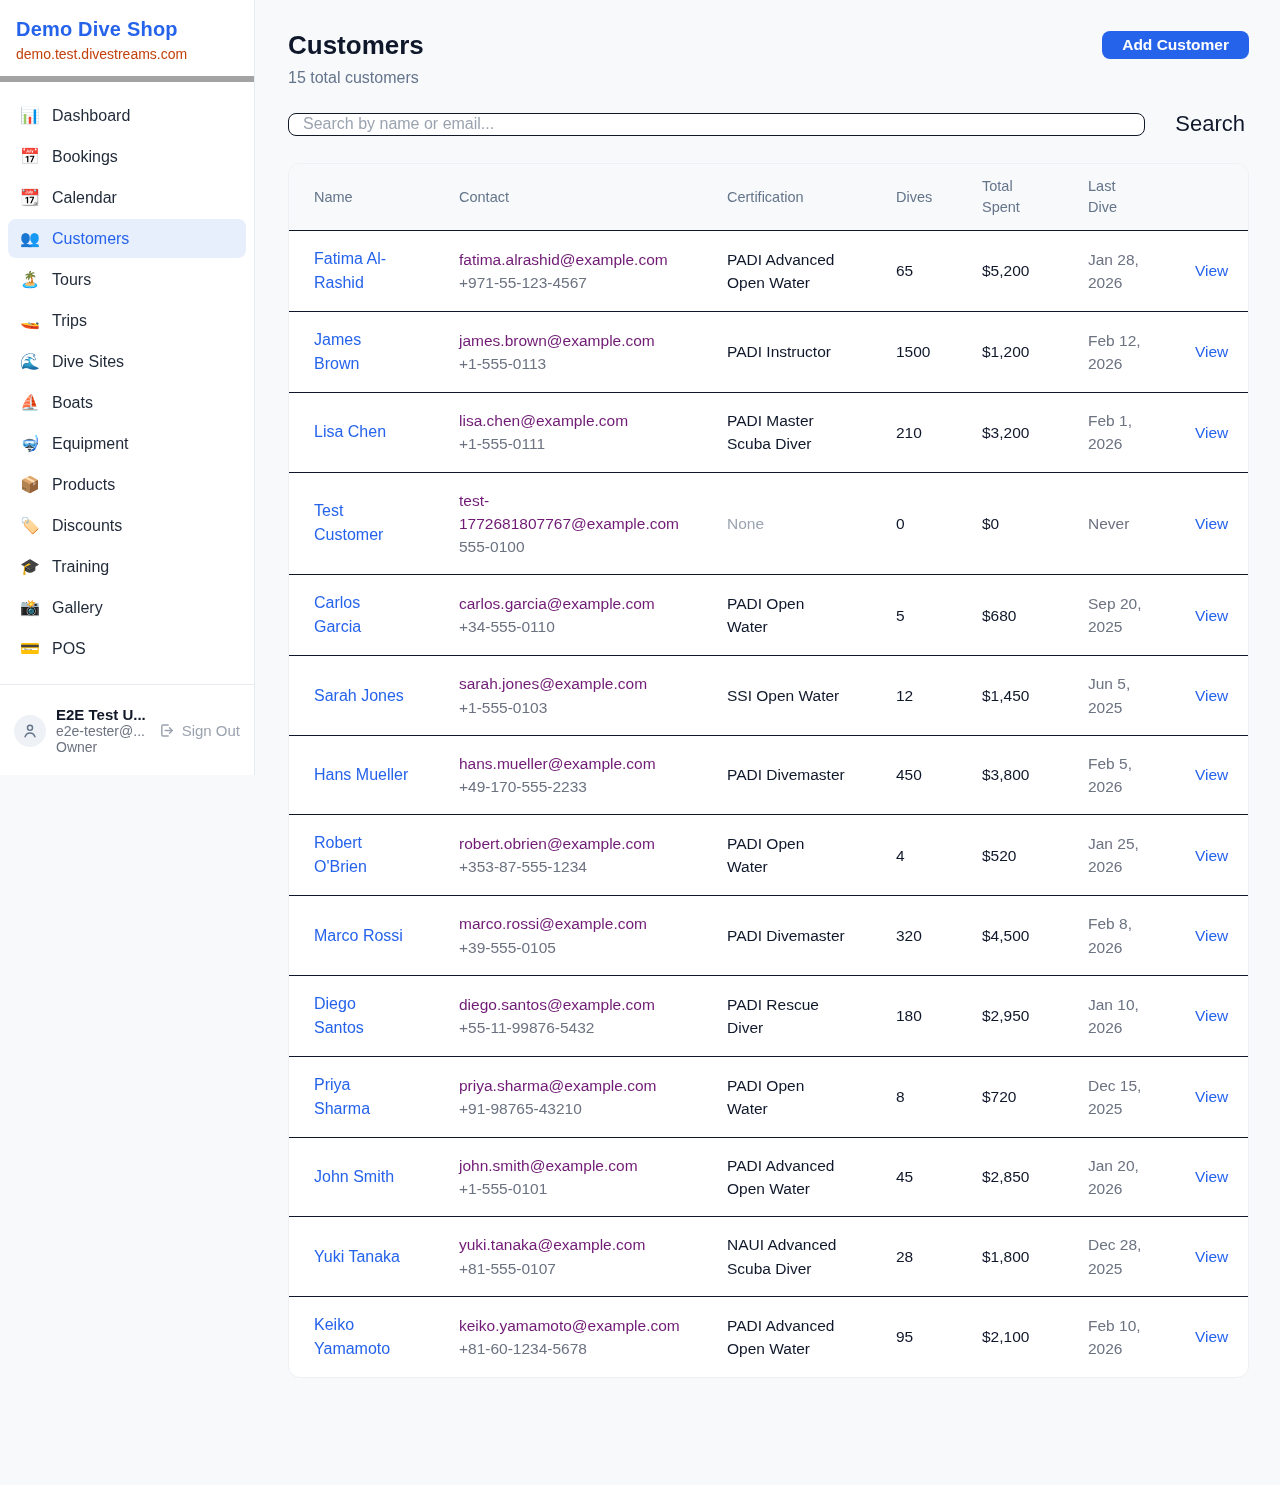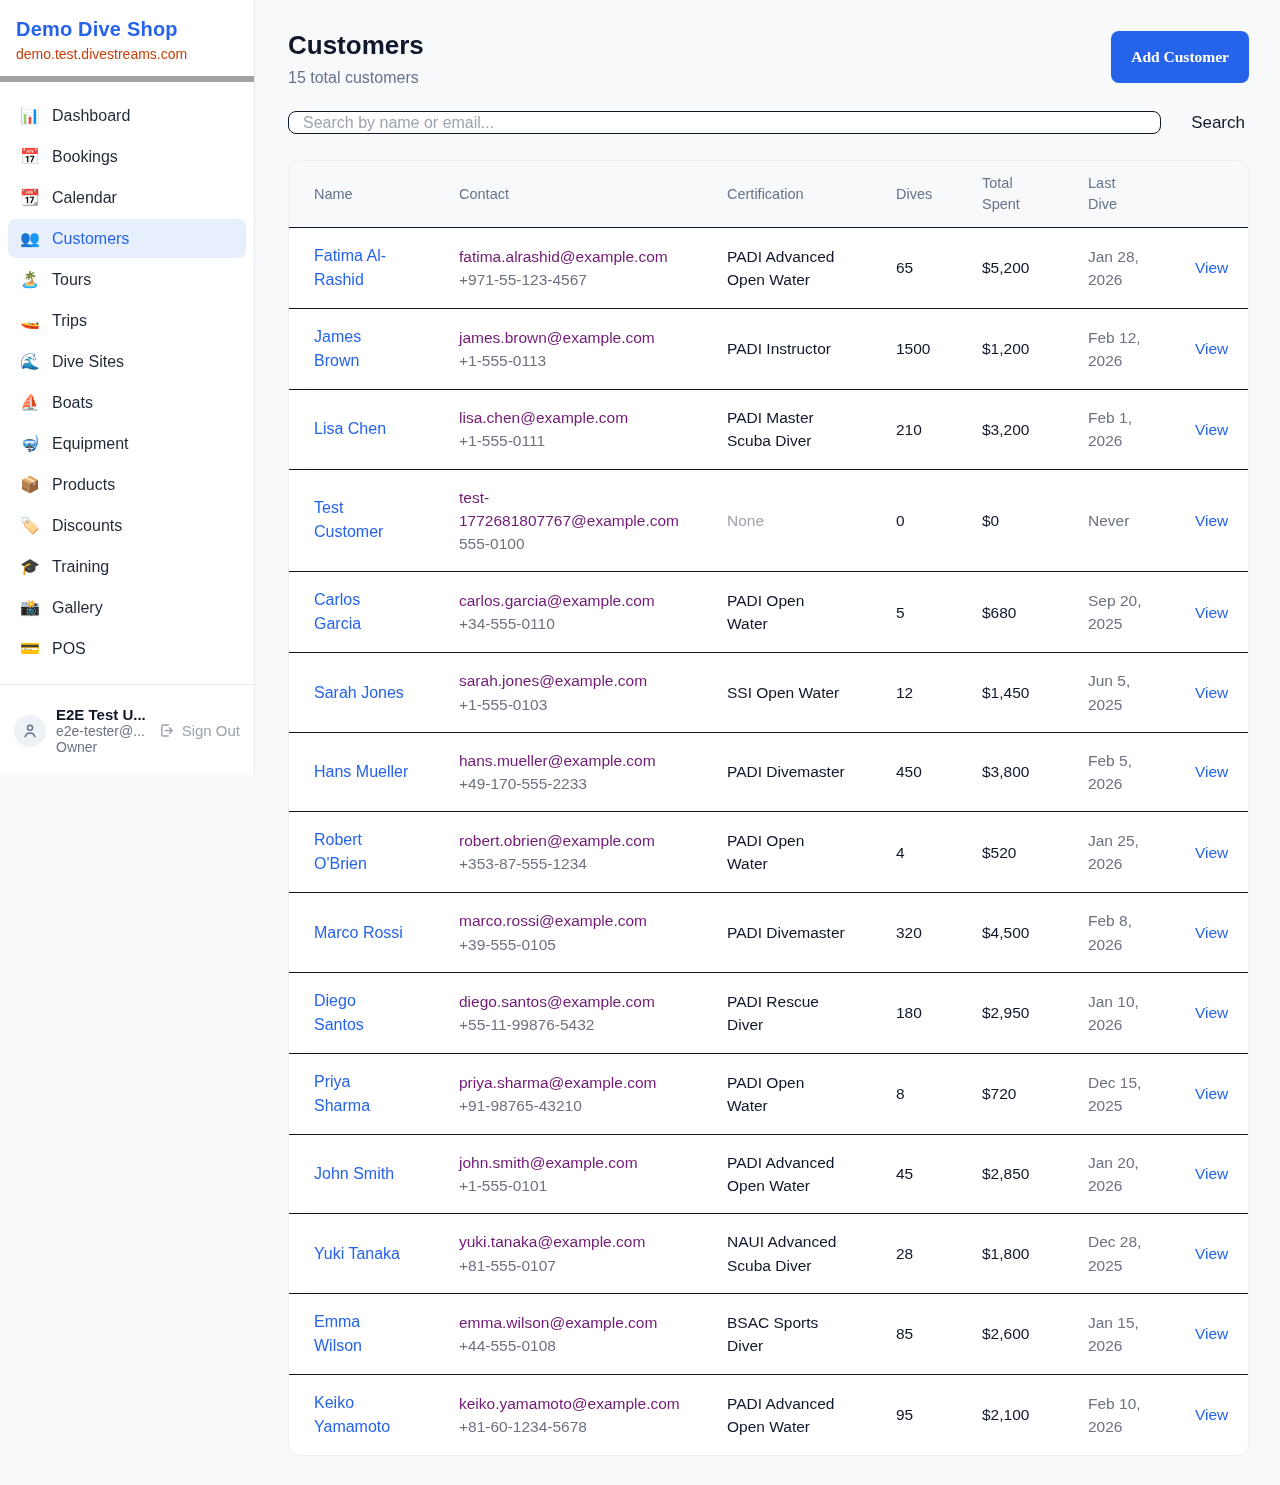--- a/index.html
+++ b/index.html
@@ -52,34 +52,34 @@
     white-space:nowrap; padding:0;
   }
   .signout-btn svg { stroke:#9aa3af; }
   
   .main { flex:1; padding:30px 31px 27px 33px; }
   .page-header { display:flex; justify-content:space-between; align-items:flex-start; }
   .page-title { font-size:26px; font-weight:700; color:#0f172a; }
   .page-subtitle { font-size:16px; color:#64748b; margin-top:8px; }
   .add-btn {
     background:#2563eb; color:#fff; border:none; cursor:pointer;
-    font-family:Liberation Serif, serif; font-size:15.5px; font-weight:600;
-    padding:17px 20px; border-radius:8px; margin-top:1px;
+    font-family:Liberation Sans, sans-serif; font-size:15.5px; font-weight:600;
+    padding:5px 20px; border-radius:8px; margin-top:1px;
   }
   .search-row { display:flex; align-items:center; margin-top:24px; gap:26px; }
   .search-input {
     flex:1; height:23px;
     border:1px solid #111827; border-radius:8px;
     padding:0 14px; font-family:inherit; font-size:16px; color:#0f172a;
     background:#fff; outline:none;
   }
   .search-input::placeholder { color:#9aa3af; }
   .search-btn {
     background:transparent; border:none; cursor:pointer;
-    font-family:inherit; font-size:17px; color:#0f172a; padding:0 4px;
+    font-family:inherit; font-size:22px; color:#0f172a; padding:0 4px;
   }
   
   .card {
     margin-top:26px; background:#fff;
     border-radius:12px; overflow:hidden;
     border:1px solid #eef0f3;
   }
   table { width:100%; border-collapse:collapse; table-layout:fixed; }
   col.c-name{width:170px} col.c-contact{width:268px} col.c-cert{width:169px}
   col.c-dives{width:86px} col.c-spent{width:106px} col.c-last{width:107px} col.c-view{width:53px}
@@ -451,36 +451,20 @@
               <div class="cert">NAUI Advanced Scuba Diver</div>
             </td>
             <td>28</td>
             <td>$1,800</td>
             <td>
               <div class="last-dive">Dec 28, 2025</div>
             </td>
             <td><a href="#" class="view-link">View</a></td>
           </tr>
           <tr class="body-row">
-            <td><a href="#" class="name-link">Emma Wilson</a></td>
-            <td>
-              <div class="email">emma.wilson@example.com</div>
-              <div class="phone">+44-555-0108</div>
-            </td>
-            <td>
-              <div class="cert">BSAC Sports Diver</div>
-            </td>
-            <td>85</td>
-            <td>$2,600</td>
-            <td>
-              <div class="last-dive">Jan 15, 2026</div>
-            </td>
-            <td><a href="#" class="view-link">View</a></td>
-          </tr>
-          <tr class="body-row">
             <td><a href="#" class="name-link">Keiko Yamamoto</a></td>
             <td>
               <div class="email">keiko.yamamoto@example.com</div>
               <div class="phone">+81-60-1234-5678</div>
             </td>
             <td>
               <div class="cert">PADI Advanced Open Water</div>
             </td>
             <td>95</td>
             <td>$2,100</td>

